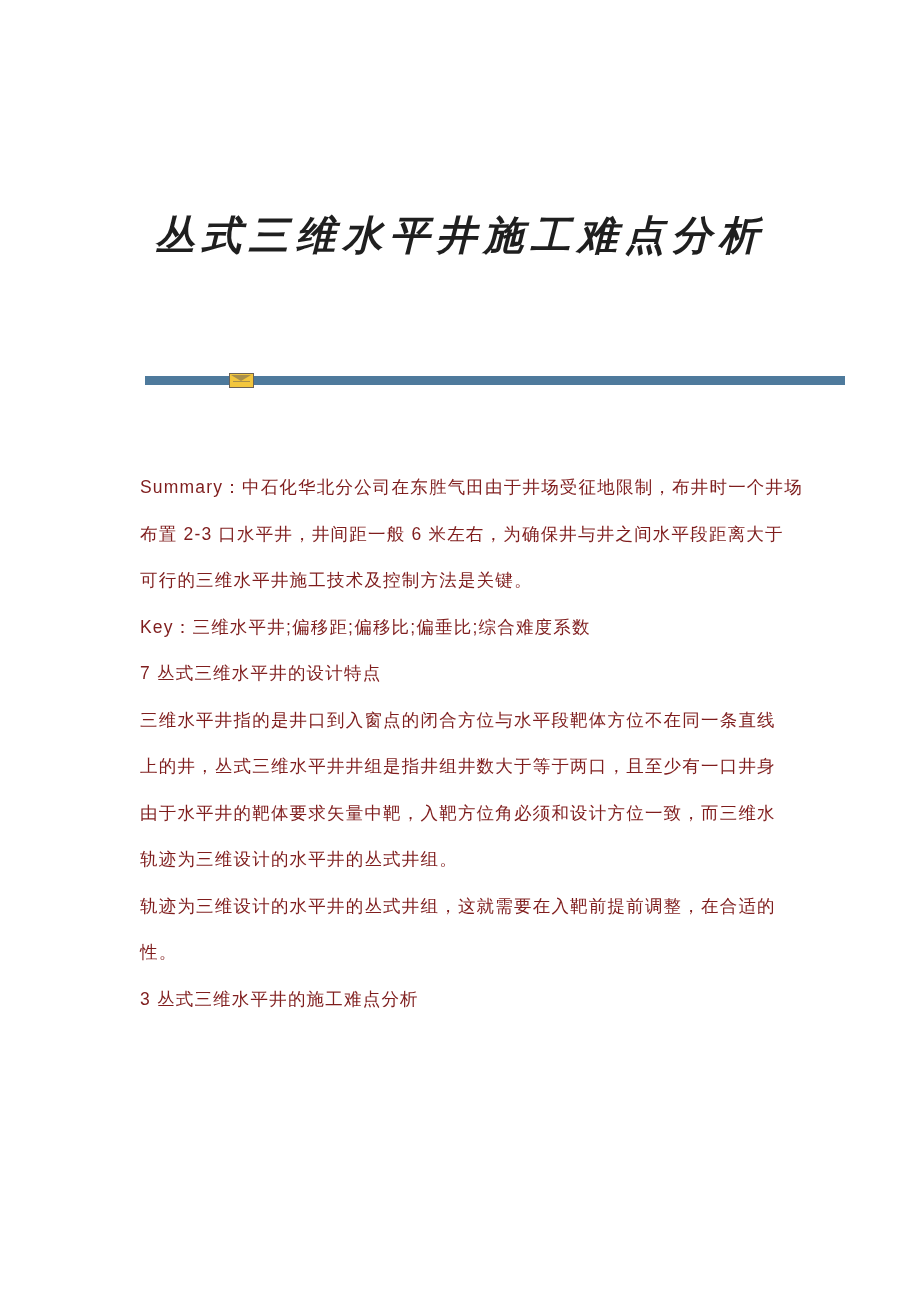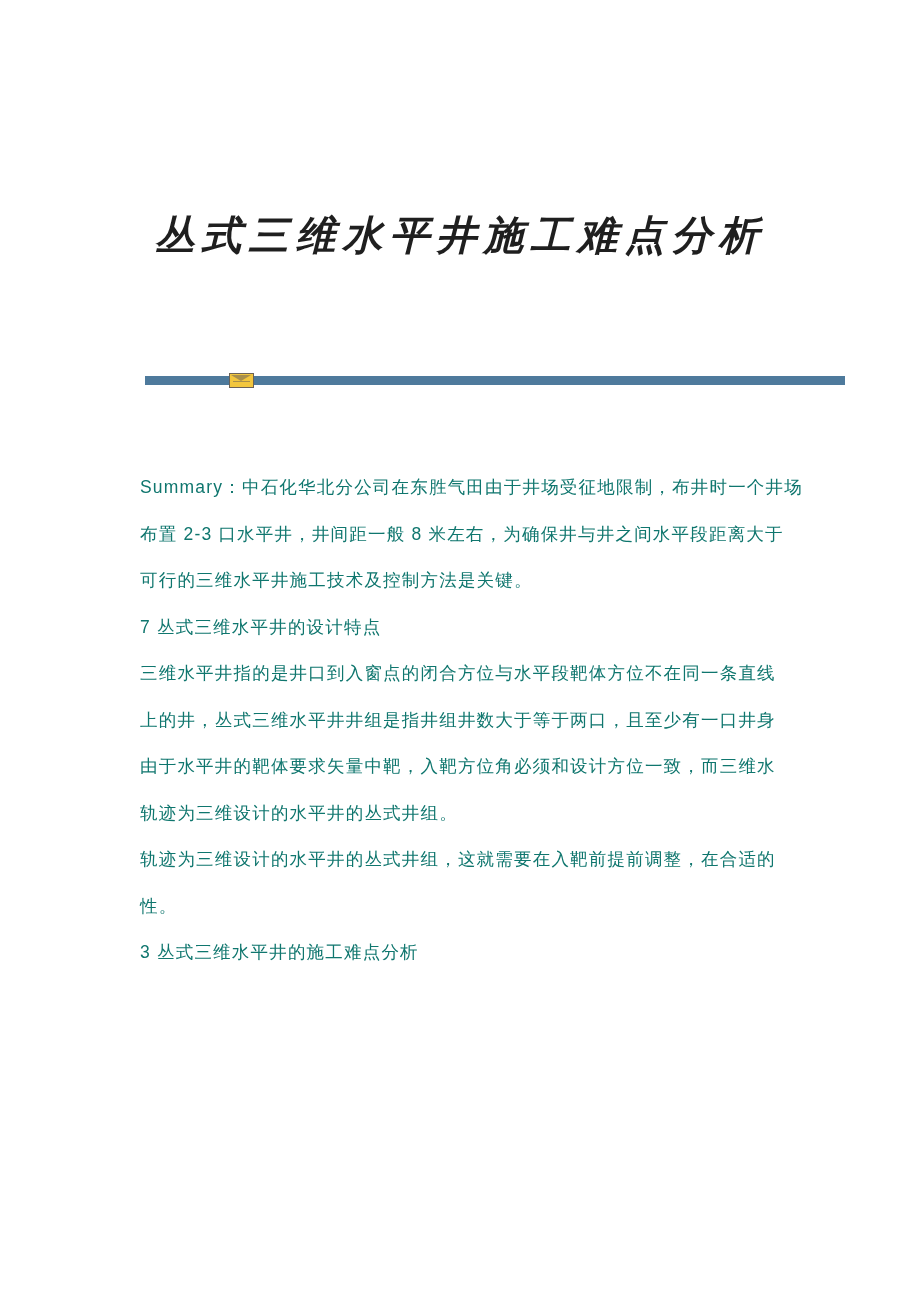--- a/index.html
+++ b/index.html
@@ -71,21 +71,21 @@
     left: 3px;
     right: 3px;
     top: 7px;
     border-top: 1px solid rgba(107, 98, 87, 0.55);
   }
   .body-text {
     position: absolute;
     top: 464px;
     left: 140px;
     width: 650px;
-    color: #0f766e;
+    color: #7f1d1d;
     font-size: 17.5px;
     letter-spacing: 1.2px;
   }
   .body-line {
     height: 46.5px;
     line-height: 46.5px;
     white-space: nowrap;
   }
 </style>
 </head>
@@ -95,22 +95,23 @@
 
   <div class="doc-title">丛式三维水平井施工难点分析</div>
 
   <div class="divider">
     <div class="divider-bar"></div>
     <div class="envelope-icon"></div>
   </div>
 
   <div class="body-text">
     <div class="body-line">Summary：中石化华北分公司在东胜气田由于井场受征地限制，布井时一个井场</div>
-    <div class="body-line">布置 2-3 口水平井，井间距一般 8 米左右，为确保井与井之间水平段距离大于</div>
+    <div class="body-line">布置 2-3 口水平井，井间距一般 6 米左右，为确保井与井之间水平段距离大于</div>
     <div class="body-line">可行的三维水平井施工技术及控制方法是关键。</div>
+    <div class="body-line">Key：三维水平井;偏移距;偏移比;偏垂比;综合难度系数</div>
     <div class="body-line">7 丛式三维水平井的设计特点</div>
     <div class="body-line">三维水平井指的是井口到入窗点的闭合方位与水平段靶体方位不在同一条直线</div>
     <div class="body-line">上的井，丛式三维水平井井组是指井组井数大于等于两口，且至少有一口井身</div>
     <div class="body-line">由于水平井的靶体要求矢量中靶，入靶方位角必须和设计方位一致，而三维水</div>
     <div class="body-line">轨迹为三维设计的水平井的丛式井组。</div>
     <div class="body-line">轨迹为三维设计的水平井的丛式井组，这就需要在入靶前提前调整，在合适的</div>
     <div class="body-line">性。</div>
     <div class="body-line">3 丛式三维水平井的施工难点分析</div>
   </div>
 

